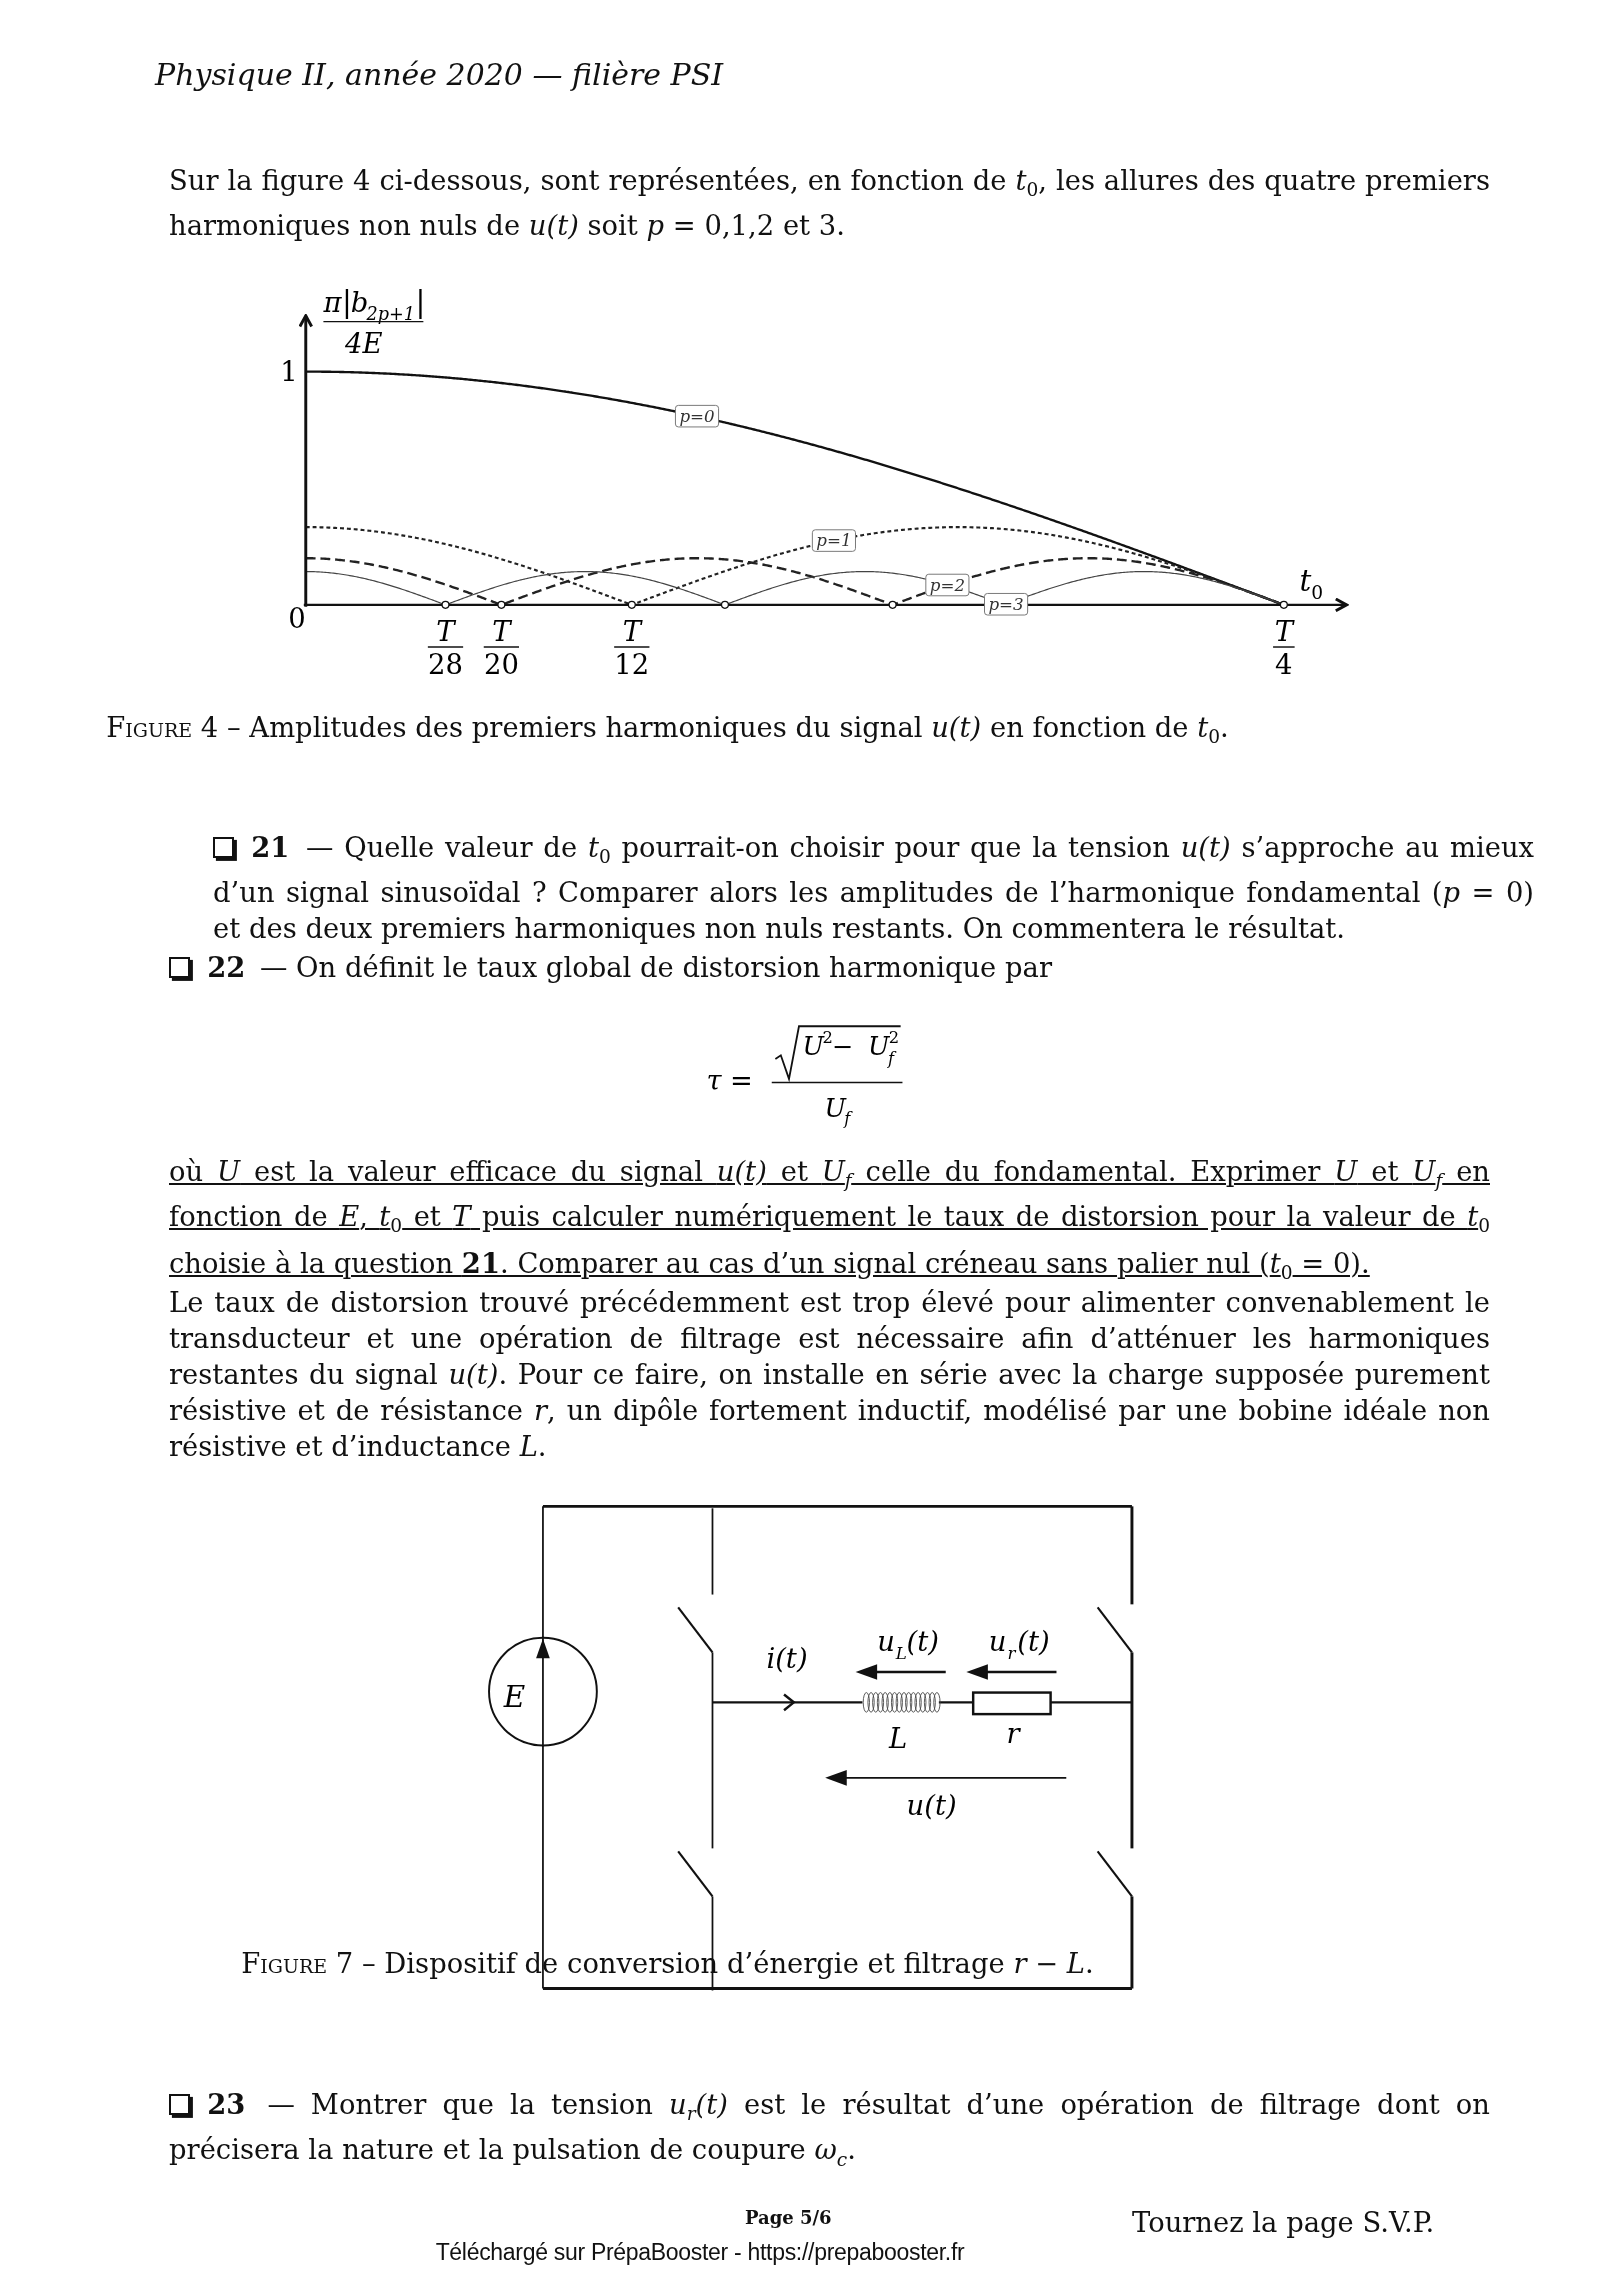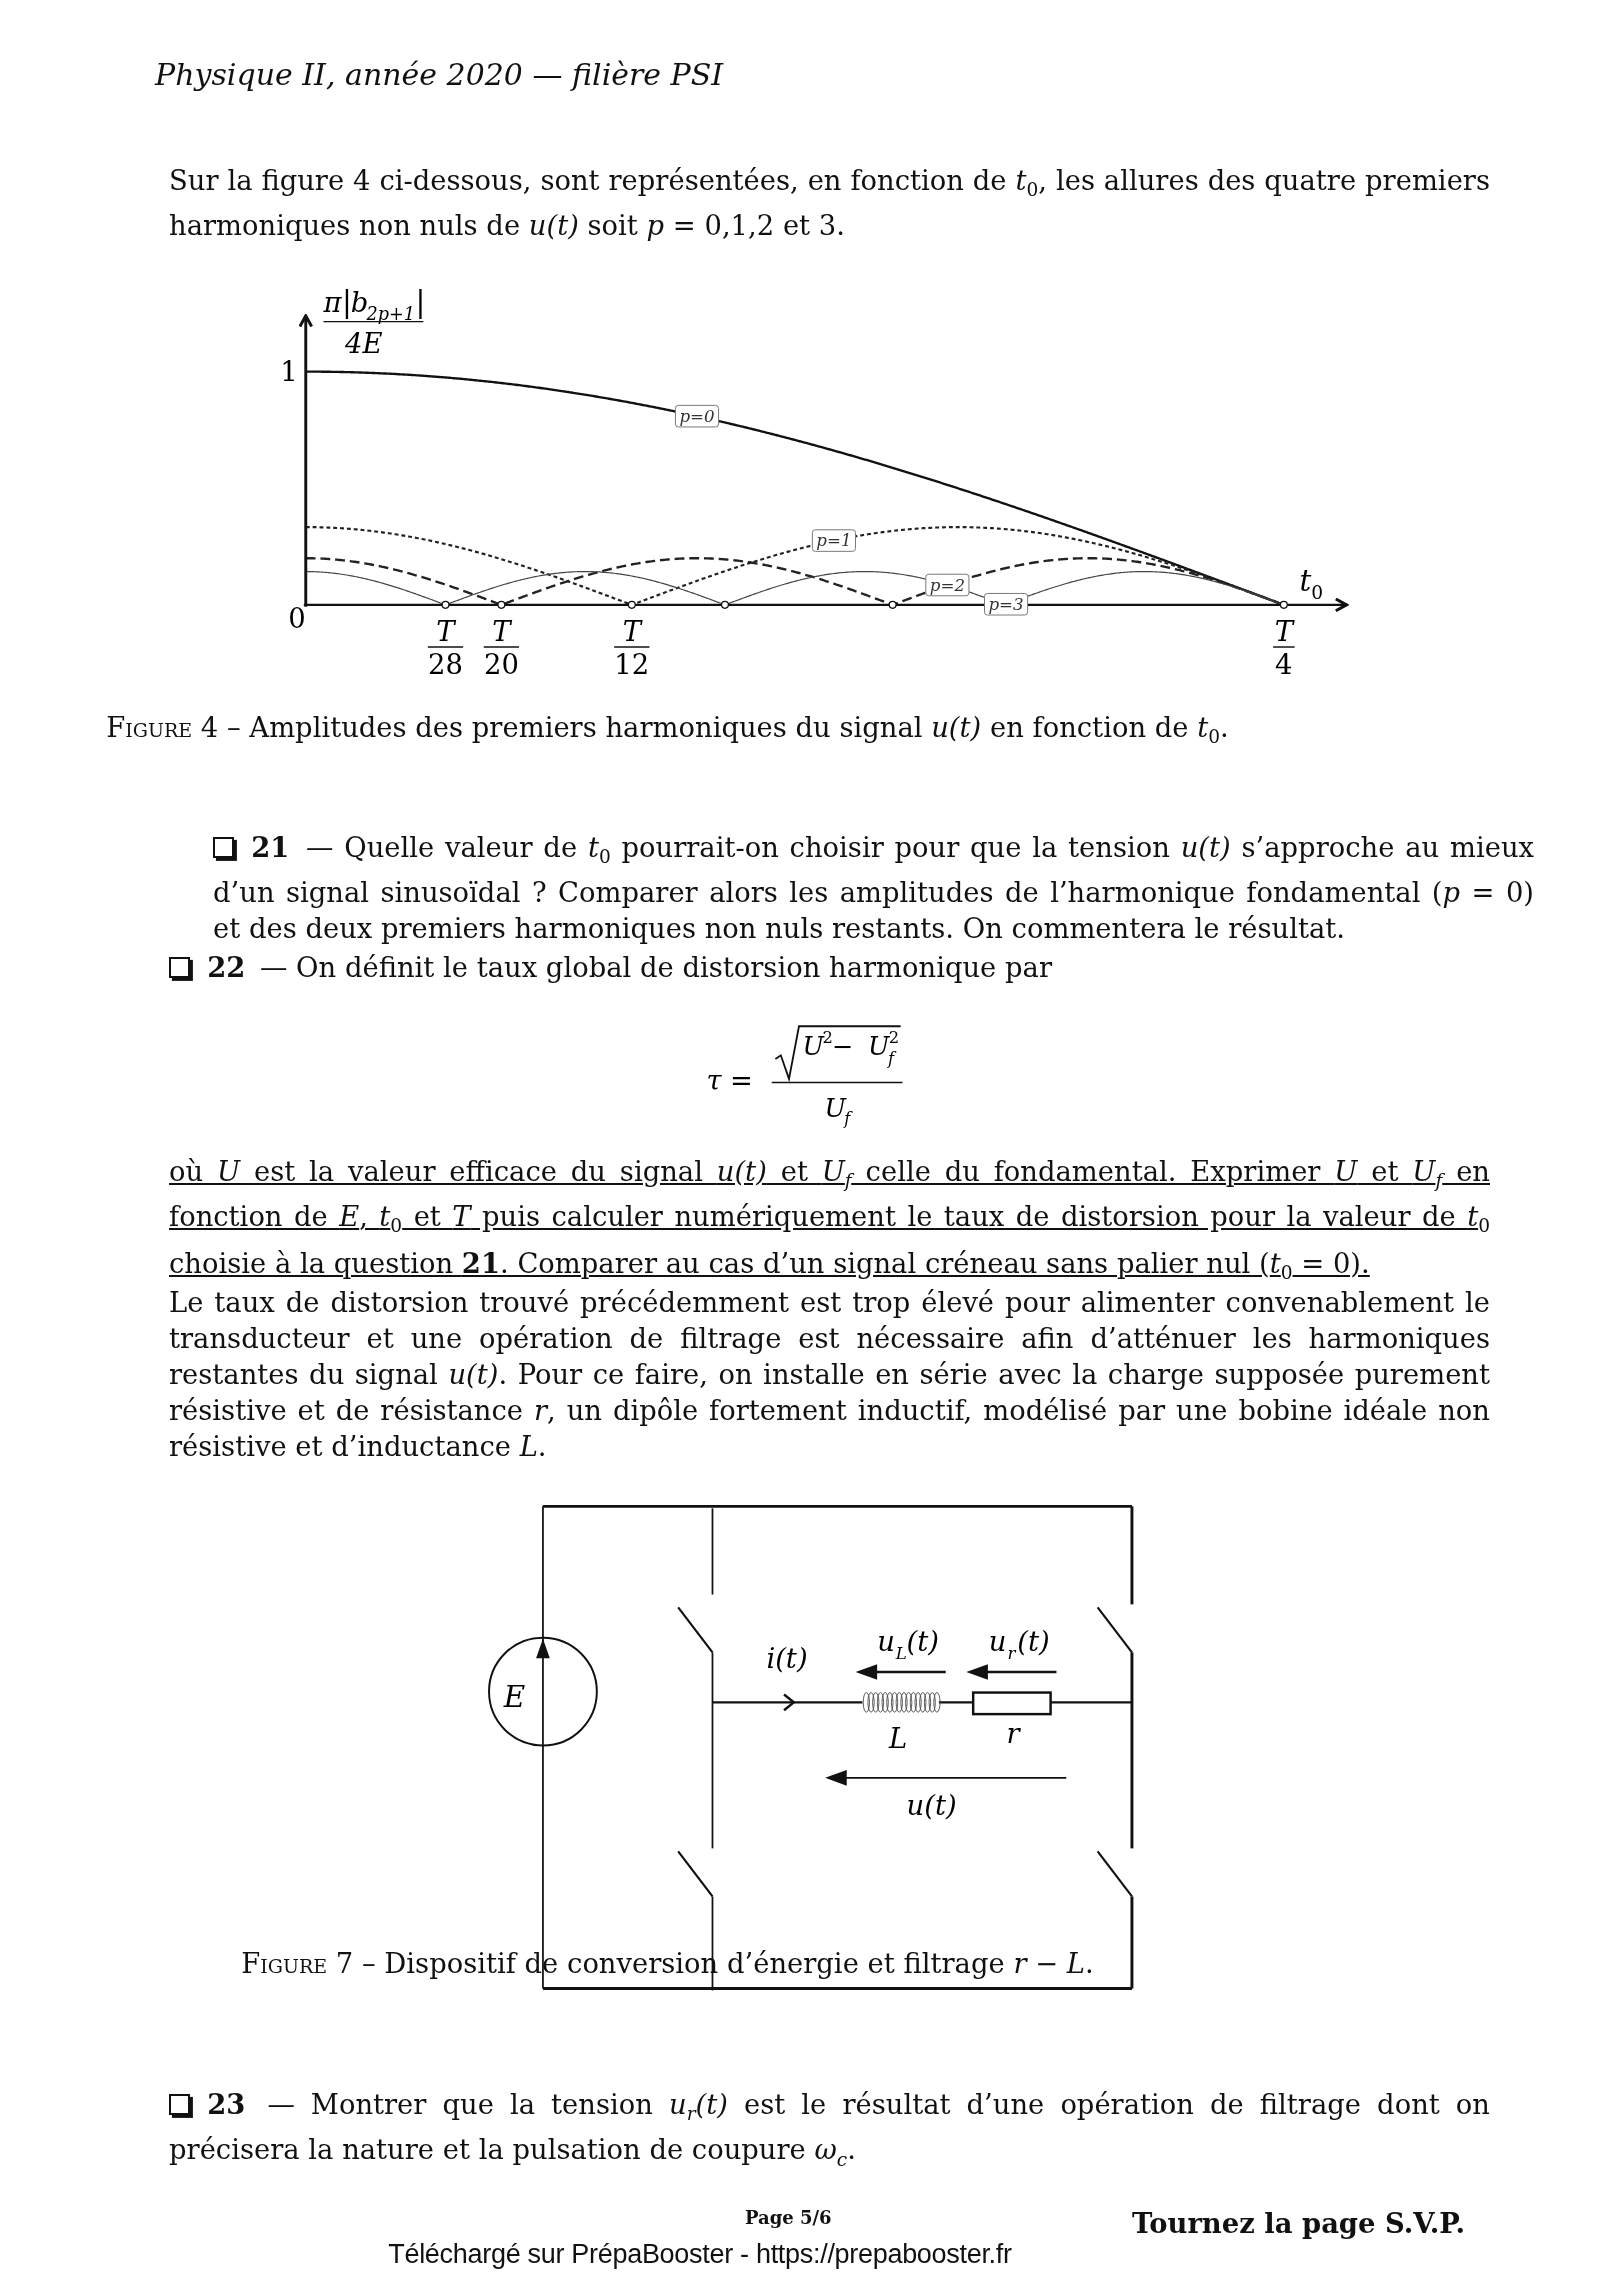--- a/index.html
+++ b/index.html
@@ -10,23 +10,23 @@
   .para { left:169px; width:1321px; font-size:27.4px; line-height:36px; text-align:justify; }
   .para i, .m { font-style:italic; }
   .caption { font-size:27.4px; text-align:center; width:1335px; left:0; }
   .sc { font-variant:small-caps; }
   .q { font-size:27.4px; }
   .qbox { display:inline-block; width:16.7px; height:16.7px; border:2px solid #111; position:relative;
           box-shadow:2.9px 2.9px 0 #111; margin-right:17.6px; vertical-align:-1px; background:#fff; }
   .qnum { font-weight:bold; margin-right:5.9px; }
   .formula { left:686px; top:1019px; width:255px; height:118px; }
   .footer-page { left:745px; top:2207px; font-weight:bold; font-size:18px; }
-  .footer-svp { left:1132px; top:2207px; font-weight:bold; font-size:27.4px; }
+  .footer-svp { left:1132px; top:2207px; font-weight:normal; font-size:27.4px; }
   .footer-dl { left:0; width:1400px; top:2239px; text-align:center;
-               font-family:"Liberation Sans","DejaVu Sans",sans-serif; font-size:27px; letter-spacing:-0.3px; }
+               font-family:"Liberation Sans","DejaVu Sans",sans-serif; font-size:23px; letter-spacing:-0.3px; }
   svg text { font-family:"DejaVu Serif","Liberation Serif",serif; }
 </style>
 </head>
 <body>
 
 <div class="abs header">Physique II, année 2020 — filière PSI</div>
 
 <div class="abs para" style="top:163px;">
   <span>Sur la figure 4 ci-dessous, sont représentées, en fonction de </span><i>t</i><sub style="font-size:18.6px;">0</sub><span>, les allures des quatre premiers harmoniques non nuls de </span><i>u(t)</i><span> soit </span><i>p</i><span> = 0,1,2 et 3.</span>
 </div>

